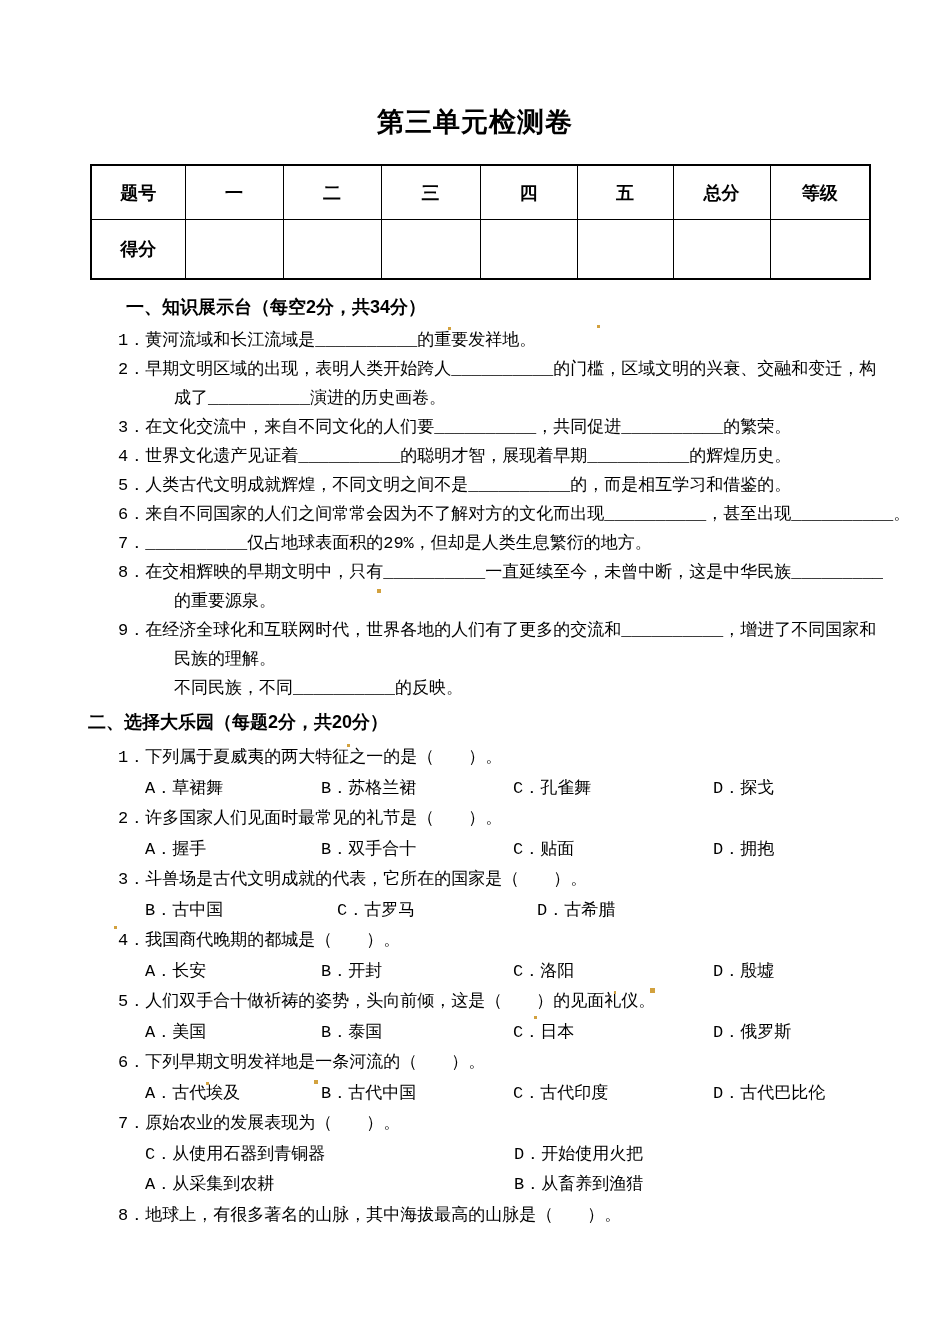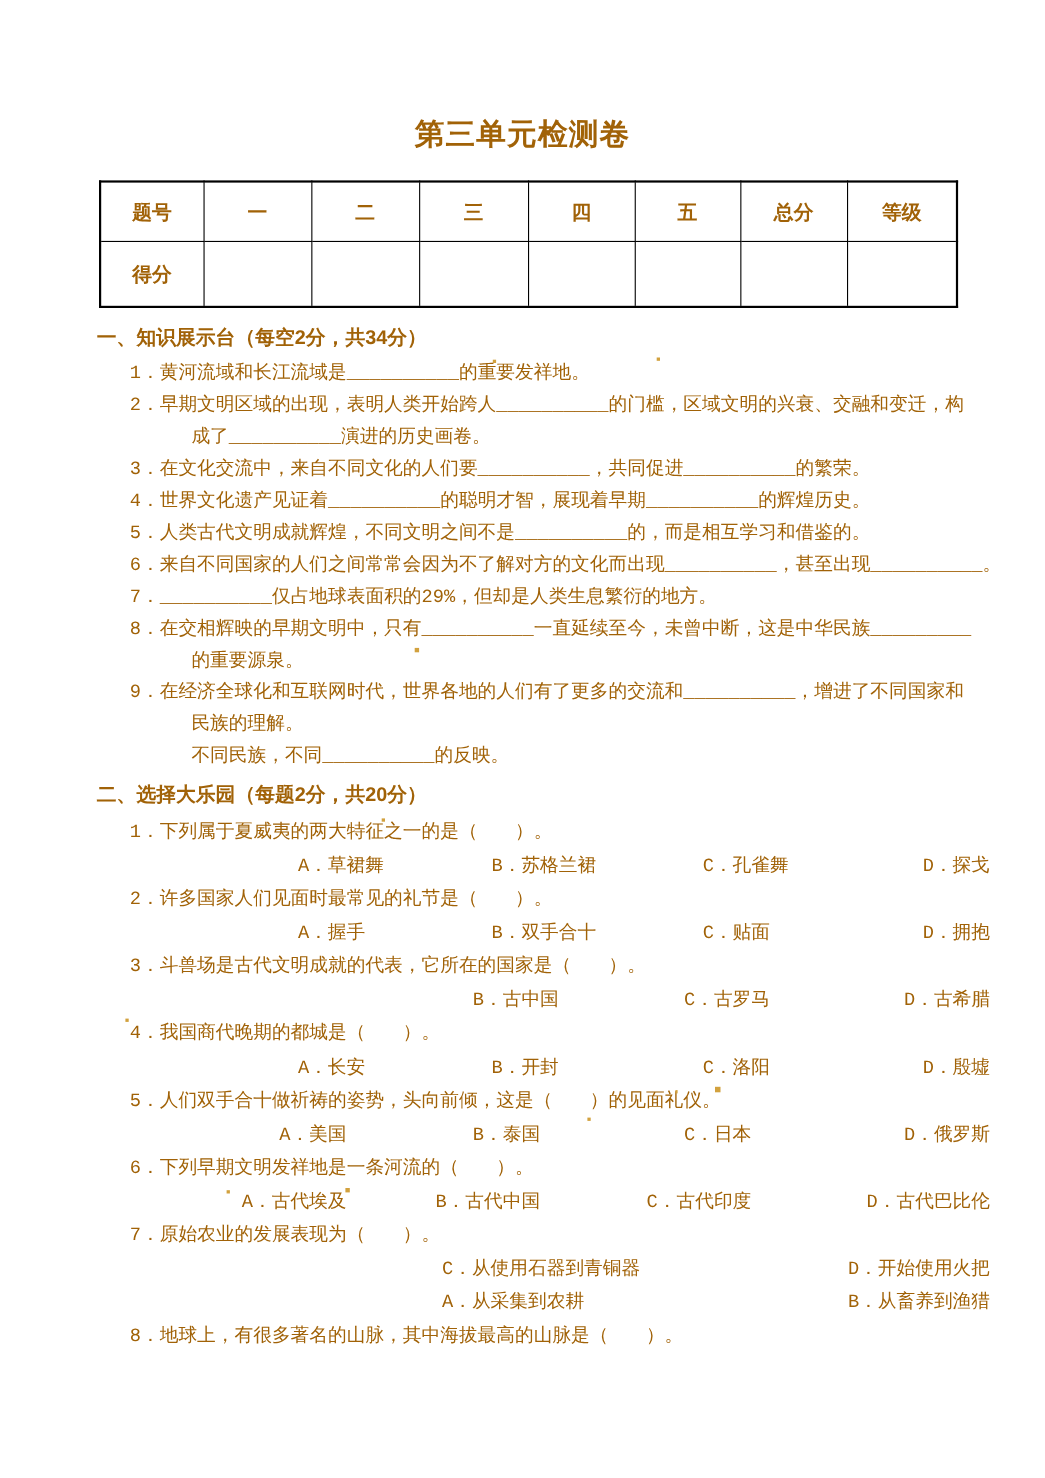--- a/index.html
+++ b/index.html
@@ -1,20 +1,20 @@
 <!DOCTYPE html>
 <html><head>
 <meta charset="utf-8">
 <style>
   html,body{margin:0;padding:0;background:#ffffff;}
   .page{
     position:relative;
     width:950px;height:1344px;
     background:#ffffff;
-    color:#a16207;
+    color:#000000;
     font-family:"Liberation Serif","DejaVu Serif",serif;
     font-size:17px;
     overflow:hidden;
   }
   .title{
     margin:0;
     padding-top:104px;
     text-align:center;
     font-size:27px;
     line-height:36px;
@@ -41,29 +41,29 @@
   table.score-table tr.hdr-row td{height:29px;}
   table.score-table tr.score-row td{height:34px;}
   .content{padding:0 50px 0 88px;}
   .sec-heading{
     font-family:"Liberation Sans","DejaVu Sans",sans-serif;
     font-weight:bold;
     font-size:18px;
     line-height:26px;
     white-space:nowrap;
   }
-  .sec-heading.first{margin-top:14px;}
+  .sec-heading.first{margin-top:14px;margin-left:38px;}
   .sec-heading.second{margin-top:6px;}
   .s1{margin-top:6px;}
   .s1 .line{line-height:29px;}
   .s2{margin-top:8px;}
   .s2 .line{line-height:30.5px;}
   .line{white-space:nowrap;margin-left:30px;font-family:Liberation Mono, monospace;}
   .line.cont{margin-left:86px;}
-  .line.opts{margin-left:57px;display:flex;justify-content:flex-end;}
+  .line.opts{margin-left:57px;display:flex;}
   .opts span{display:inline-block;white-space:nowrap;}
   .ocol-a{width:176px;}
   .ocol-b{width:192px;}
   .ocol-c{width:200px;}
   .ocol-w{width:369px;}
   i.mark{
     position:absolute;
     display:block;
     background:#d2a13e;
   }

